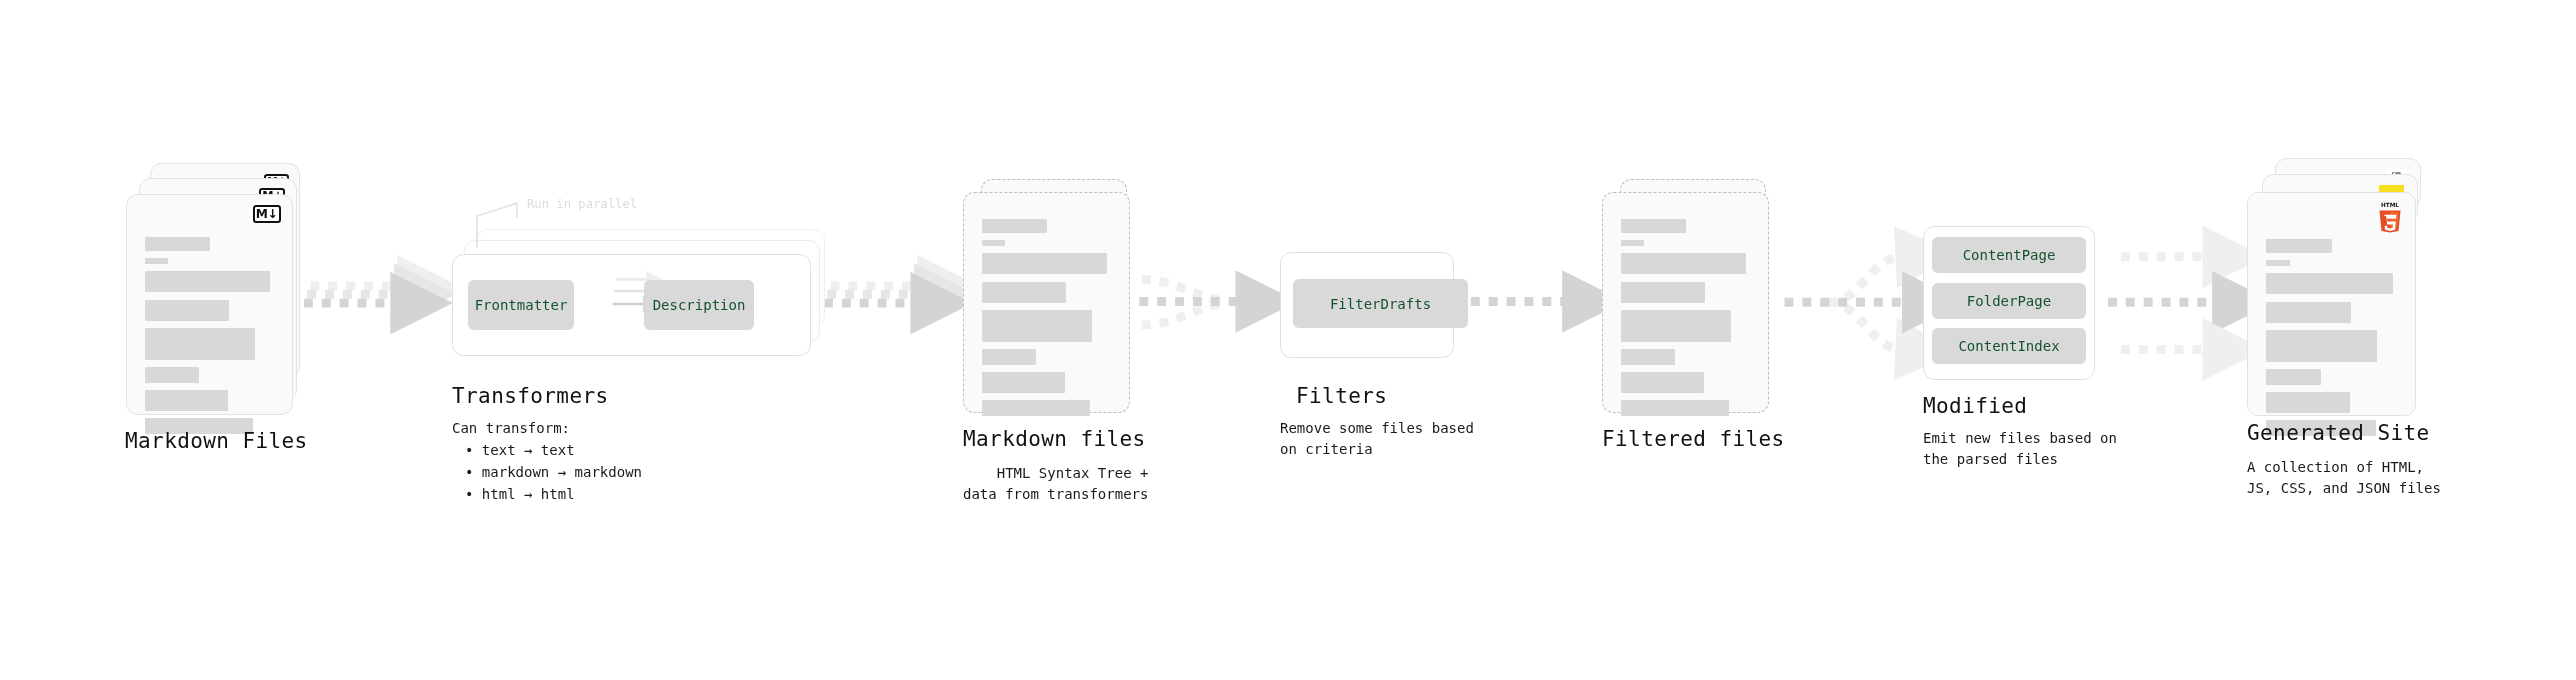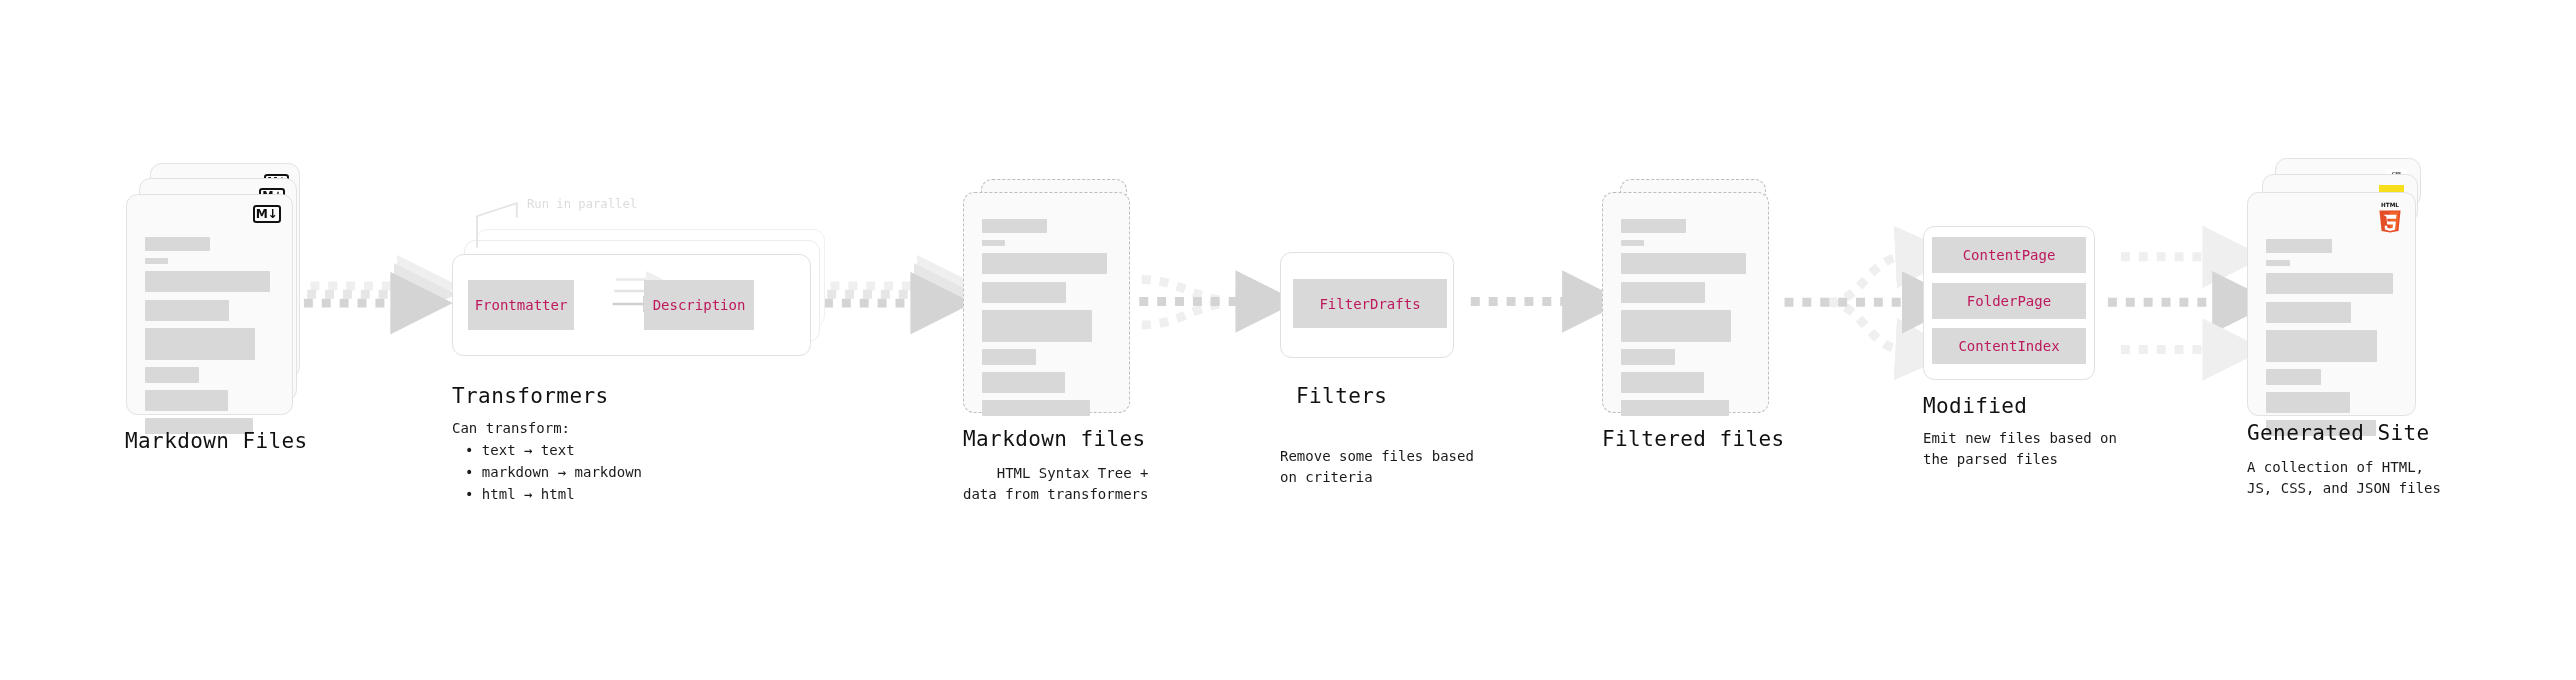--- a/index.html
+++ b/index.html
@@ -99,27 +99,27 @@
   
   .group-box {
     position: absolute;
     border: 1.2px solid #e0e0e0;
     border-radius: 11.4px;
     background: #ffffff;
   }
   .chip {
     position: absolute;
     background: #d9d9d9;
-    border-radius: 0;
+    border-radius: 6px;
     display: flex;
     align-items: center;
     justify-content: center;
     font-family: "DejaVu Sans Mono", "Liberation Mono", monospace;
     font-size: 14px;
-    color: #be185d;
+    color: #14532d;
     white-space: nowrap;
   }
   .chip.ghost { background: #ececec; }
   .chip.ghost2 { background: #f3f3f3; }
 
   .parallel-label {
     position: absolute;
     font-family: "DejaVu Sans Mono", "Liberation Mono", monospace;
     font-size: 12.2px;
     color: #dcdcdc;
@@ -253,24 +253,24 @@
         <div class="bar" style="width:84%;  height:15.4px;"></div>
       </div>
     </div>
   </div>
 
   <div class="stage-title" style="left:963px; top:427px;">Markdown files</div>
   <div class="stage-sub" style="left:963px; top:463px;text-align:right;">HTML Syntax Tree +
 data from transformers</div>
 
   <div class="group-box" style="left:1280px; top:252px; width:174px; height:106px;"></div>
-  <div class="chip" style="left:1293px; top:279px; width:154px; height:49px;">FilterDrafts</div>
+  <div class="chip" style="left:1293px; top:279px; width:175px; height:49px;">FilterDrafts</div>
 
   <div class="stage-title" style="left:1280px; top:384px;margin-left:16px;">Filters</div>
-  <div class="stage-sub" style="left:1280px; top:418px;margin-top:28px;">Remove some files based
+  <div class="stage-sub" style="left:1280px; top:418px;">Remove some files based
 on criteria</div>
 
   <div class="doc-stack" style="left:1602px; top:179px; width:187px; height:252px;">
     <div class="doc dashed" style="left:18px; top:0px; width:146px; height:49px;"></div>
     <div class="doc dashed" style="left:0px; top:13px; width:167px; height:221px;">
       <div class="lines" style="top:26px;">
         <div class="bar" style="width:50%;  height:14px;"></div>
         <div class="bar" style="width:18%;  height:5.7px;"></div>
         <div class="bar" style="width:97%;  height:21px; margin-top:3.3px;"></div>
         <div class="bar" style="width:65%;  height:21px;"></div>

